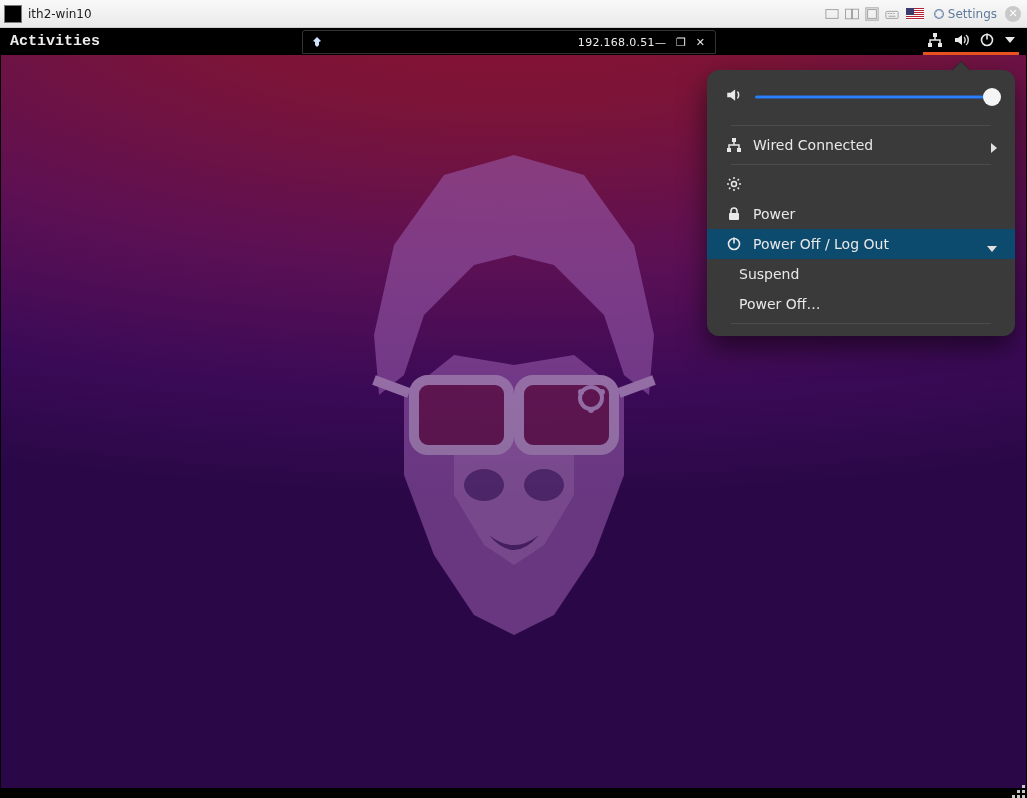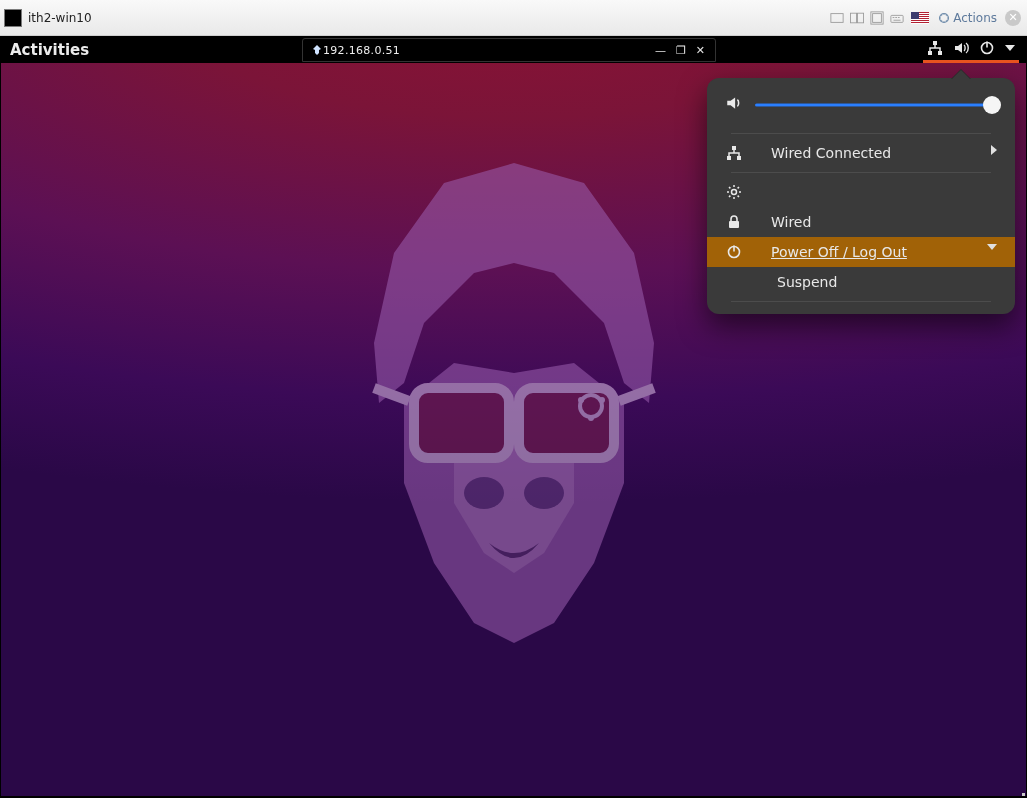--- a/index.html
+++ b/index.html
@@ -1,20 +1,20 @@
 <!DOCTYPE html>
 <html><head>
   <meta charset="utf-8">
   <style>
     * { box-sizing: border-box; margin: 0; padding: 0; }
     html, body { width: 1027px; height: 798px; overflow: hidden; font-family: "DejaVu Sans", "Segoe UI", Arial, sans-serif; background: #fff; }
 
     
     .esxi-title {
-      height: 36px;
+      height: 28px;
       display: flex;
       align-items: center;
       background: linear-gradient(#f9f9f9, #e9e9e9);
       border-bottom: 1px solid #cfcfcf;
       color: #333;
       font-size: 12px;
       padding: 0 6px 0 4px;
       user-select: none;
     }
     .esxi-title .console-icon {
@@ -66,33 +66,33 @@
       background: #000; color: #dedede;
       border: 1px solid #333;
       border-radius: 3px 3px 0 0;
       font-size: 11px;
     }
     .vncwin .drag {
       display: inline-flex; align-items: center; gap: 2px;
       margin-left: 8px; color: #cfe3ff;
     }
     .vncwin .title {
-      flex: 1 1 auto; text-align: left; color: #eee;
+      flex: 1 1 auto; text-align: right; color: #eee;
       letter-spacing: .3px;
     }
     .vncwin .btns { display: flex; align-items: center; gap: 10px; margin-right: 10px; }
     .vncwin .btn { color: #e6e6e6; font-size: 11px; cursor: pointer; }
 
     
     .gnome-top {
       position: absolute; left: 0; right: 0; top: 0;
       height: 27px;
       background: #000; color: #ececec;
       display: flex; align-items: center;
-      font-weight: 700; font-size: 15px;
+      font-weight: 700; font-size: 15px; font-family: Liberation Mono, monospace;
     }
     .activities { margin-left: 10px; cursor: pointer; }
     .clock {
       position: absolute; left: 50%; transform: translateX(-50%);
       color: rgba(255,255,255,.25); font-weight: 600; letter-spacing: 2px;
       font-size: 15px;
     }
     .status-area {
       position: absolute; right: 8px; top: 0; bottom: 0;
       display: flex; align-items: center; gap: 10px;
@@ -171,41 +171,41 @@
     .slider-thumb {
       position: absolute; top: 50%; transform: translate(-50%, -50%);
       width: 18px; height: 18px; border-radius: 50%;
       background: #f5f5f5;
     }
     .menu-sep {
       height: 1px; margin: 4px 24px;
       background: #4c4c4c;
     }
     .menu-item {
-      display: flex; align-items: flex-start; gap: 28px;
+      display: flex; align-items: flex-end; gap: 10px;
       padding: 7px 18px; cursor: pointer;
       position: relative;
     }
-    .menu-item.highlight { background: #a16207; text-decoration: underline; }
+    .menu-item.highlight { background: #0c4a6e; }
     .menu-item .mi-icon { width: 18px; display: inline-flex; justify-content: center; }
     .menu-item .mi-icon svg { width: 16px; height: 16px; fill: #e8e8e8; }
     .menu-item .mi-label { flex: 1 1 auto; }
     .menu-item .mi-arrow {
       width: 0; height: 0;
       border-top: 5px solid transparent;
       border-bottom: 5px solid transparent;
       border-left: 6px solid #e0e0e0;
     }
     .menu-item .mi-caret {
       width: 0; height: 0;
       border-left: 5px solid transparent;
       border-right: 5px solid transparent;
       border-top: 6px solid #e0e0e0;
     }
-    .submenu .menu-item { padding-left: 70px; }
+    .submenu .menu-item { padding-left: 32px; }
   </style>
 </head>
 <body>
 
 <div class="esxi-title">
   <span class="console-icon"></span>
   <span class="vm-name">ith2-win10</span>
   <span class="esxi-spacer"></span>
   <span class="esxi-glyph">
     <svg viewBox="0 0 16 16">
@@ -232,21 +232,21 @@
       <rect x="9" y="7" width="2" height="1" fill="#9a9a9a"></rect>
       <rect x="4" y="10" width="8" height="1" fill="#9a9a9a"></rect>
     </svg>
   </span>
   <span class="flag-us"></span>
   <span class="actions-link">
     <svg viewBox="0 0 16 16">
         <circle cx="8" cy="8" r="5" fill="none" stroke="#6f8cab" stroke-width="1.5"></circle>
         <path d="M8 3v1M8 12v1M3 8h1M12 8h1M5 5l.7.7M10.3 10.3l.7.7M5 11l.7-.7M10.3 5.7l.7-.7" stroke="#6f8cab" stroke-width="1.2"></path>
       </svg>
-    <span>Actions</span>
+    <span>Settings</span>
   </span>
   <span class="close-circle">✕</span>
 </div>
 
 <div class="vm-stage">
 
   <div class="gnome-top">
     <span class="activities">Activities</span>
     <span class="clock">16      49</span>
     <span class="status-area active">
@@ -350,38 +350,41 @@
       </span>
     </div>
 
     <div class="menu-item">
       <span class="mi-icon">
         <svg viewBox="0 0 16 16">
             <rect x="3" y="7" width="10" height="7" rx="1" fill="#e8e8e8"></rect>
             <path d="M5 7V5a3 3 0 0 1 6 0v2" fill="none" stroke="#e8e8e8" stroke-width="1.6"></path>
           </svg>
       </span>
-      <span class="mi-label">Wired</span>
+      <span class="mi-label">Power</span>
     </div>
 
     <div class="menu-item highlight">
       <span class="mi-icon">
         <svg viewBox="0 0 16 16">
             <circle cx="8" cy="8" r="5.5" fill="none" stroke="#e8e8e8" stroke-width="1.6"></circle>
             <rect x="7.2" y="1.5" width="1.6" height="6" fill="#e8e8e8"></rect>
           </svg>
       </span>
       <span class="mi-label">Power Off / Log Out</span>
       <span class="mi-caret"></span>
     </div>
 
     <div class="submenu">
       <div class="menu-item">
         <span class="mi-label">Suspend</span>
       </div>
+      <div class="menu-item">
+        <span class="mi-label">Power Off…</span>
+      </div>
       <div class="menu-sep"></div>
     </div>
   </div>
 
   <div class="grip">
     <span></span>
       <span></span>
       <span></span>
     <span></span>
       <span></span>

